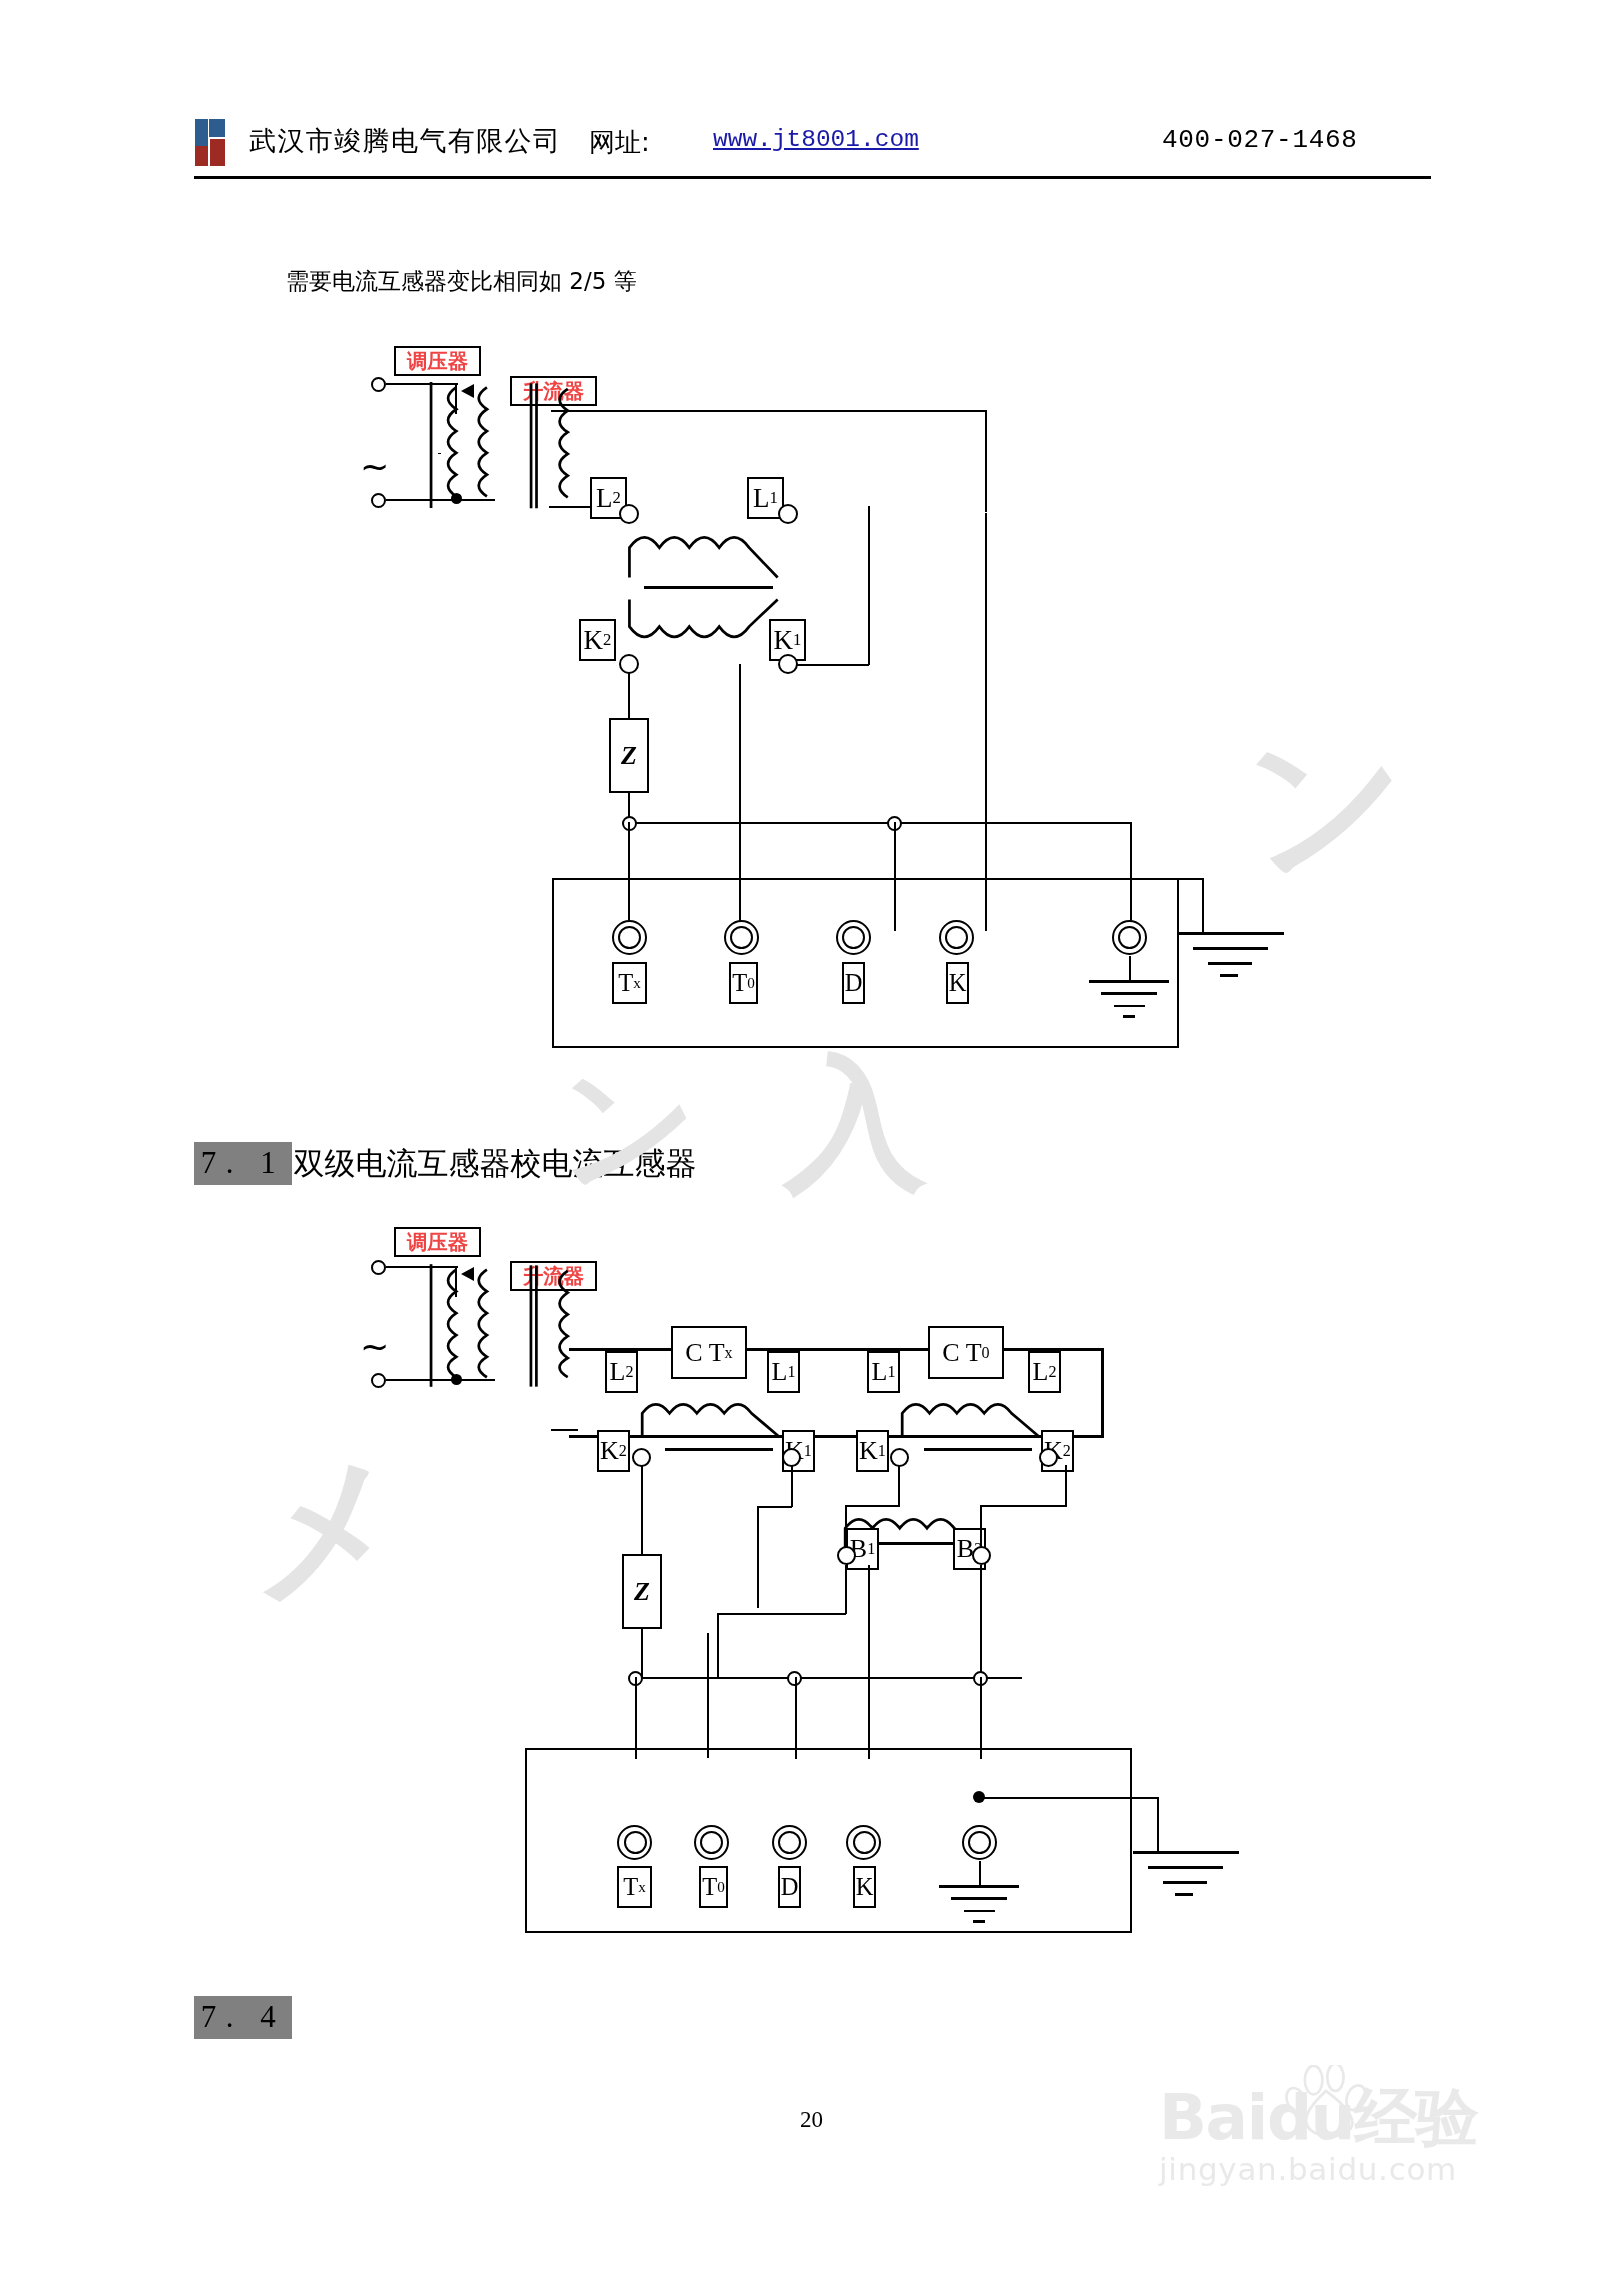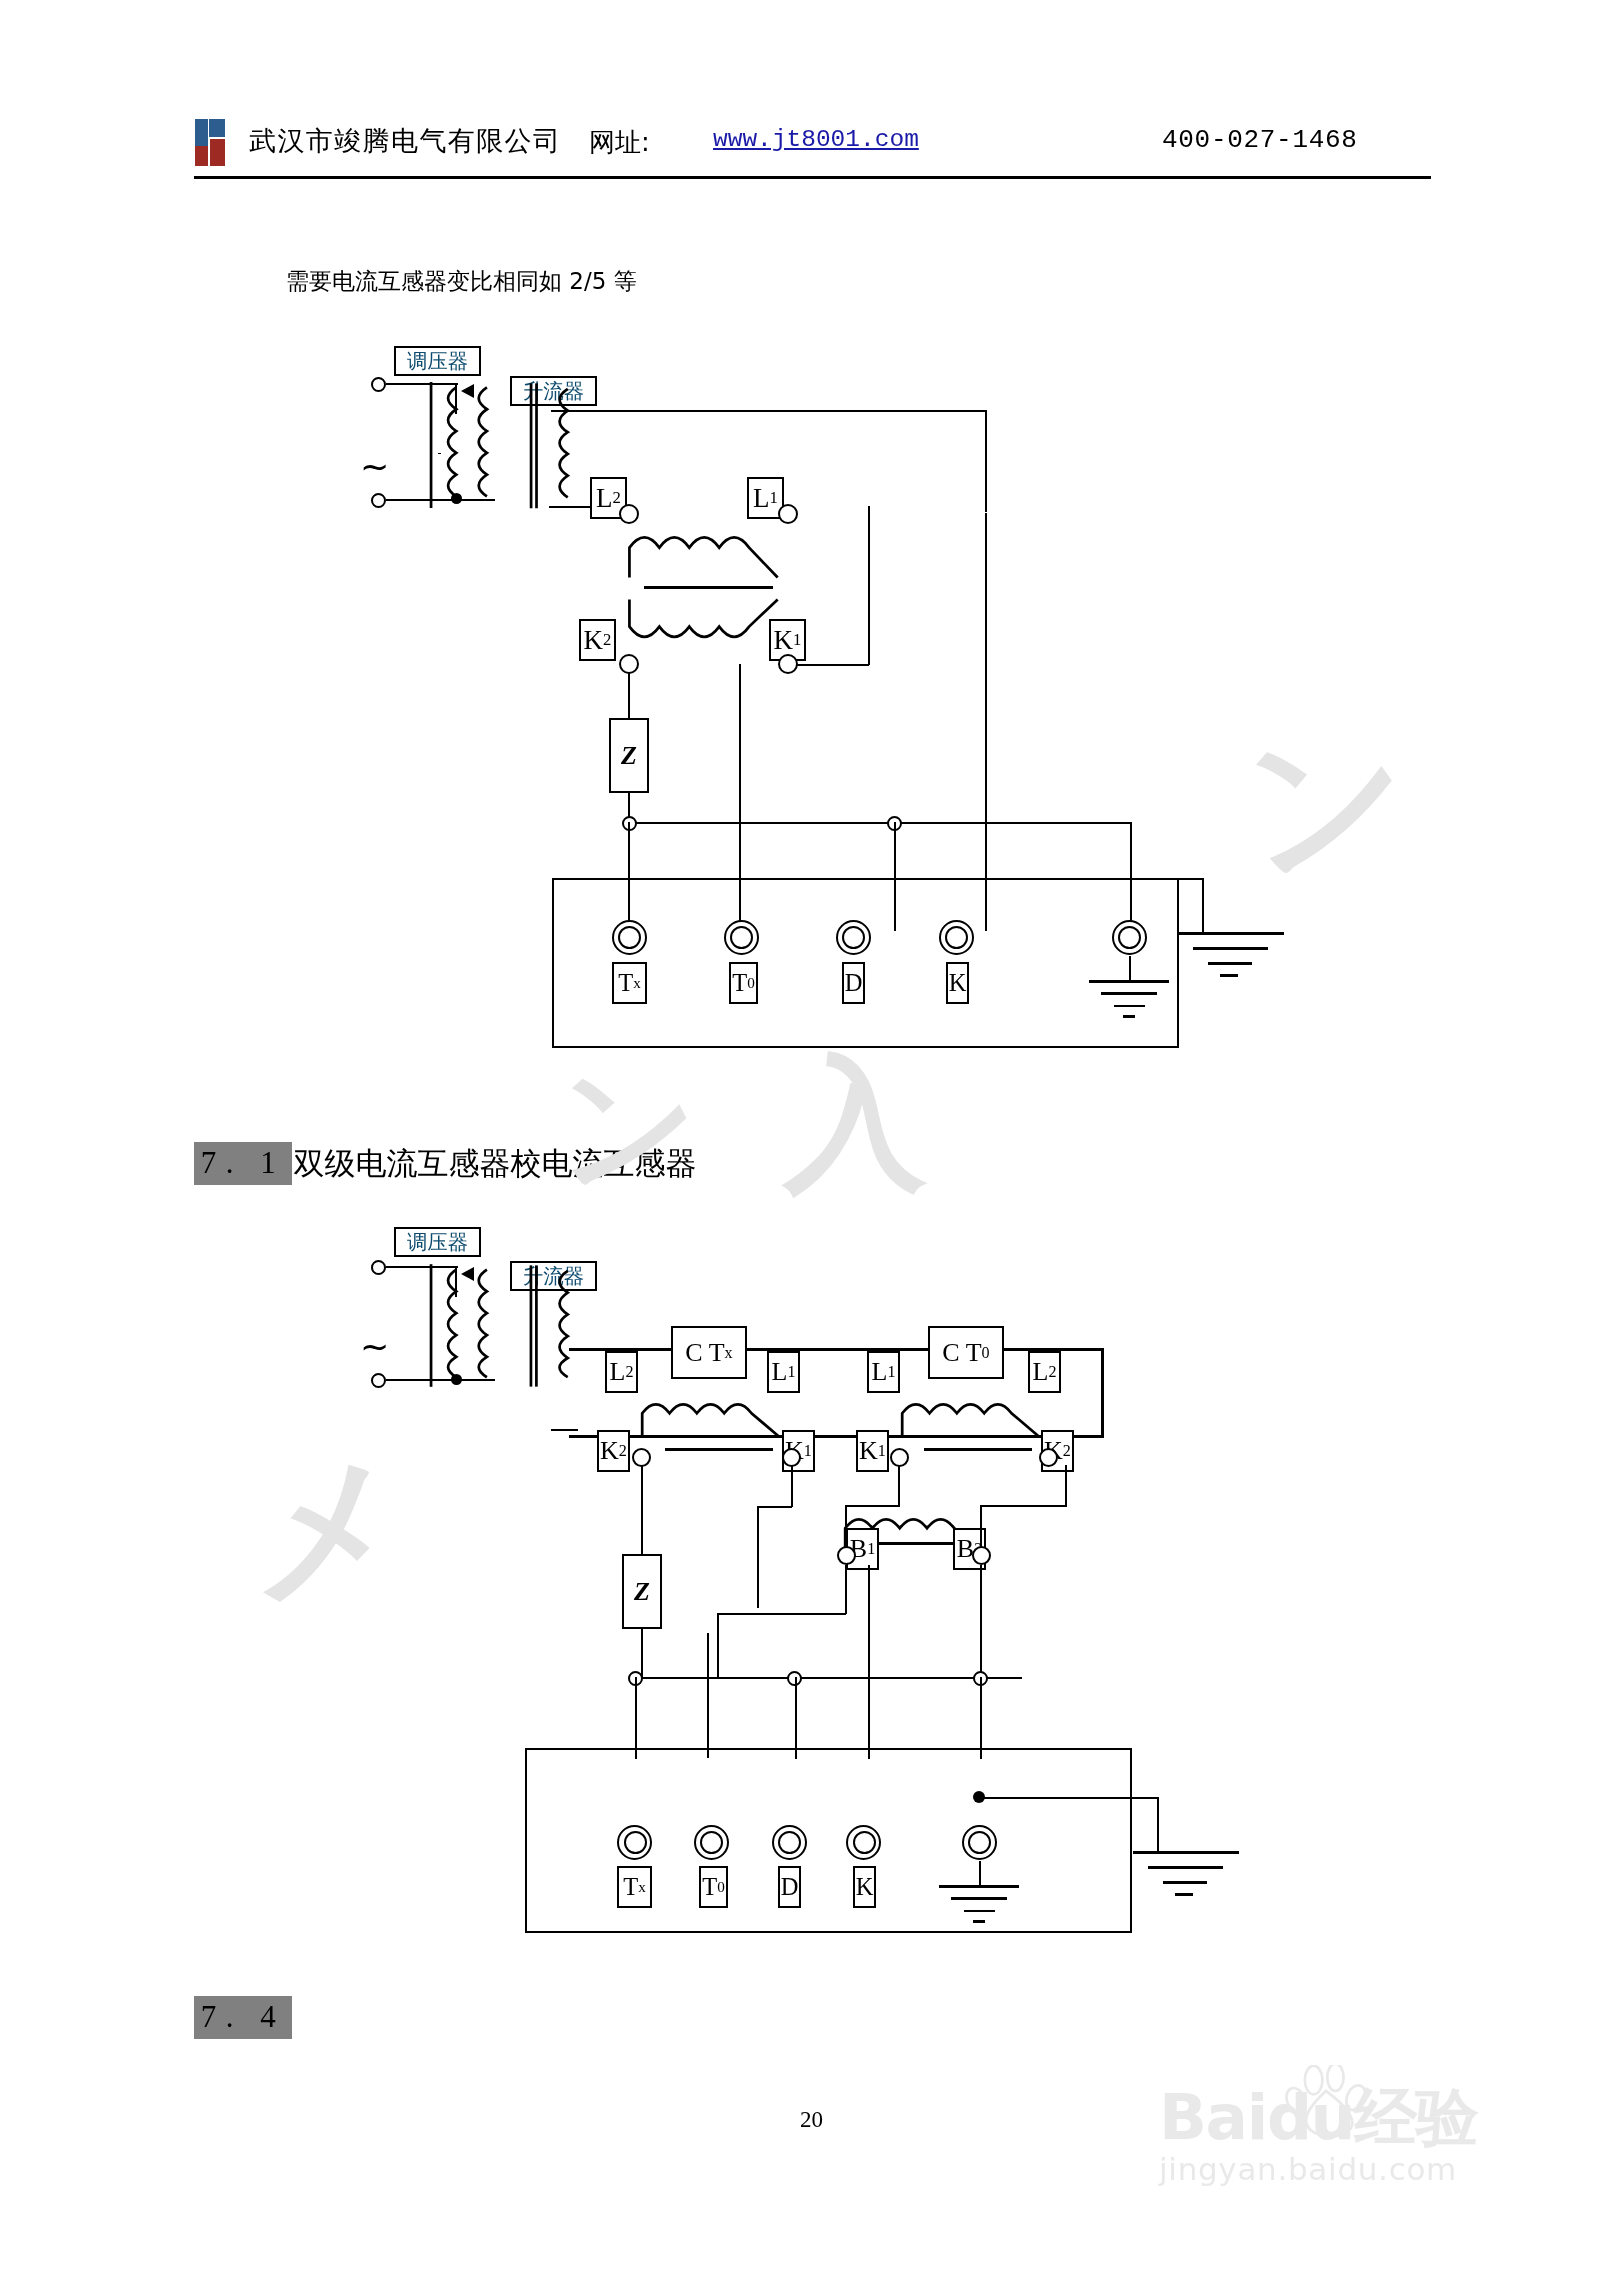--- a/index.html
+++ b/index.html
@@ -92,21 +92,21 @@
   .lbl{
     position:absolute;
     border:2px solid #000;background:#fff;box-sizing:border-box;
     font-family:"Liberation Serif", serif;
     color:#000;display:flex;align-items:center;justify-content:center;
     line-height:1;white-space:nowrap;
   }
   .lbl sub{font-size:.62em;vertical-align:-0.35em;}
   .lbl-cn{
     position:absolute;border:2px solid #000;background:#fff;box-sizing:border-box;
-    font-family:"DejaVu Sans", sans-serif;font-weight:normal;color:#0c4a6e;
+    font-family:"DejaVu Sans", sans-serif;font-weight:bold;color:#ef4444;
     display:flex;align-items:center;justify-content:center;white-space:nowrap;
     line-height:1;
   }
   .panel{
     position:absolute;border:2.7px solid #000;background:transparent;box-sizing:border-box;
   }
   .zbox{
     position:absolute;border:2px solid #000;background:#fff;box-sizing:border-box;
     font-family:"Liberation Serif", serif;font-style:italic;font-weight:bold;
     display:flex;align-items:center;justify-content:center;color:#000;

